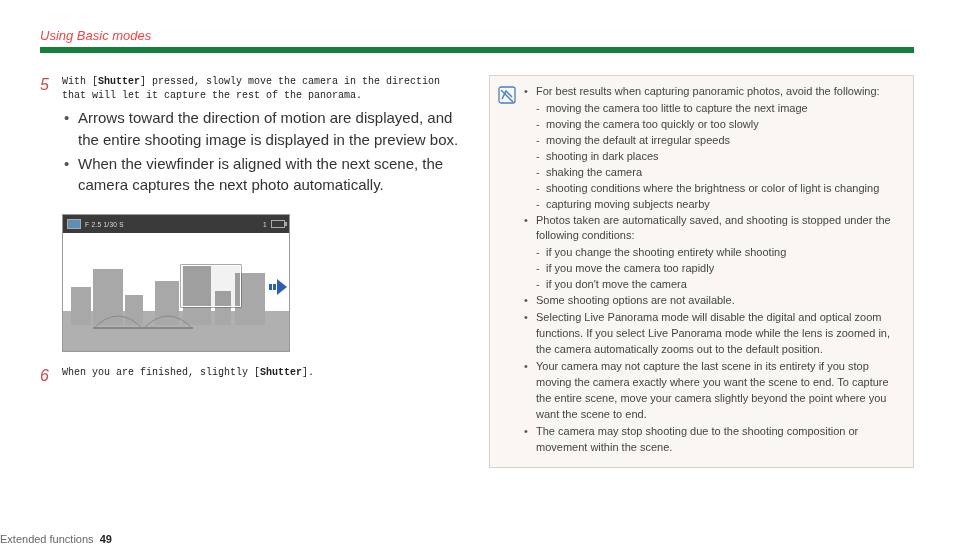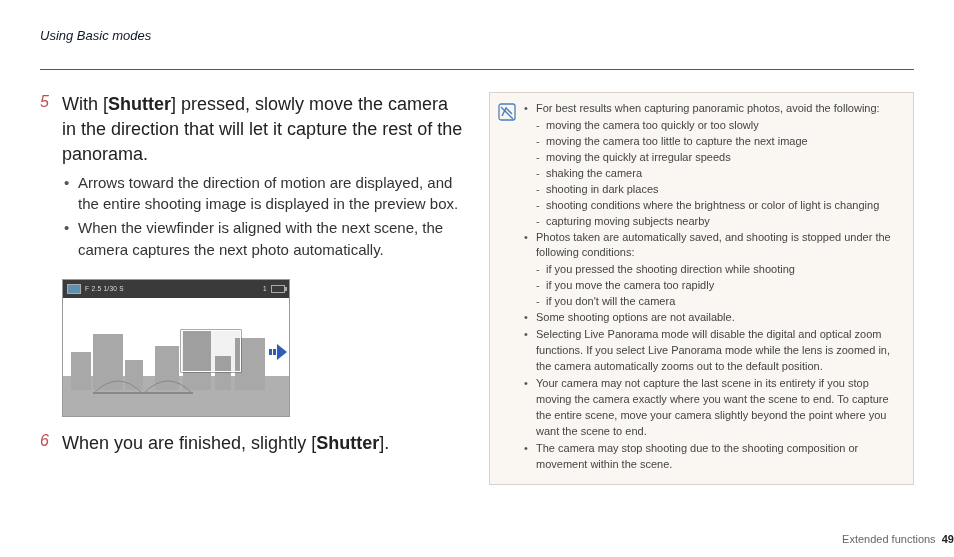--- a/index.html
+++ b/index.html
@@ -8,45 +8,45 @@
     font-size: 12px;
     color: #222;
     background: #fff;
     width: 954px;
     height: 557px;
     position: relative;
     padding: 28px 40px 0 40px;
   }
   .header {
     font-size: 13px;
-    color: #0f172a;
+    color: #ef4444;
     font-style: italic;
-    padding-bottom: 26px;
-    border-bottom: 1px solid #15803d;
+    padding-bottom: 4px;
+    border-bottom: 6px solid #15803d;
     margin-bottom: 22px;
   }
   .columns {
     display: flex;
     gap: 24px;
   }
   .col { flex: 1 1 50%; }
   .step {
     display: flex;
     margin-bottom: 8px;
   }
   .step-num {
     font-size: 16px;
     font-style: italic;
     color: #c05050;
     width: 22px;
     flex-shrink: 0;
     line-height: 1.3;
   }
   .step-body { flex: 1; }
-  .step-text { font-size: 18px; line-height: 1.4; margin-bottom: 4px; }
+  .step-text { font-size: 10px; line-height: 1.4; margin-bottom: 4px; font-family: Liberation Mono, monospace; }
   .sub-list { margin-left: 0; margin-bottom: 10px; }
   .sub-item {
     display: flex;
     font-size: 15px;
     line-height: 1.45;
     color: #333;
     margin-bottom: 2px;
   }
   .sub-item::before {
     content: "•";
@@ -154,21 +154,21 @@
   .note-body .b2item::before {
     content: "-";
     width: 10px;
     flex-shrink: 0;
     color: #555;
   }
   .footer {
     position: absolute;
     bottom: 12px;
     left: 0; right: 0;
-    text-align: right;
+    text-align: left;
     font-size: 11px;
     color: #666;
   }
   .footer .pg { font-weight: bold; color: #222; }
   strong { font-weight: 700; }
 </style>
 </head>
 <body>
 
 <div class="header">Using Basic modes</div>
@@ -246,51 +246,51 @@
             <rect x="1" y="1" width="16" height="16" rx="2" fill="none" stroke="#4a80c0" stroke-width="1.3"></rect>
             <path d="M4 13 L8 5 L14 11" stroke="#4a80c0" stroke-width="1.5" fill="none"></path>
             <line x1="3" y1="4" x2="15" y2="16" stroke="#4a80c0" stroke-width="1.3"></line>
           </svg>
       </div>
       <div class="note-body" id="note-body">
           <div class="b1item">
             <span>For best results when capturing panoramic photos, avoid the following:</span>
           </div>
           <div class="b2item">
+            <span>moving the camera too little to capture the next image</span>
+          </div>
+          <div class="b2item">
             <span>moving the camera too quickly or too slowly</span>
           </div>
           <div class="b2item">
-            <span>moving the camera too little to capture the next image</span>
-          </div>
-          <div class="b2item">
-            <span>moving the quickly at irregular speeds</span>
+            <span>moving the default at irregular speeds</span>
+          </div>
+          <div class="b2item">
+            <span>shooting in dark places</span>
           </div>
           <div class="b2item">
             <span>shaking the camera</span>
           </div>
           <div class="b2item">
-            <span>shooting in dark places</span>
-          </div>
-          <div class="b2item">
             <span>shooting conditions where the brightness or color of light is changing</span>
           </div>
           <div class="b2item">
             <span>capturing moving subjects nearby</span>
           </div>
           <div class="b1item">
             <span>Photos taken are automatically saved, and shooting is stopped under the following conditions:</span>
           </div>
           <div class="b2item">
-            <span>if you pressed the shooting direction while shooting</span>
+            <span>if you change the shooting entirety while shooting</span>
           </div>
           <div class="b2item">
             <span>if you move the camera too rapidly</span>
           </div>
           <div class="b2item">
-            <span>if you don't will the camera</span>
+            <span>if you don't move the camera</span>
           </div>
           <div class="b1item">
             <span>Some shooting options are not available.</span>
           </div>
           <div class="b1item">
             <span>Selecting Live Panorama mode will disable the digital and optical zoom functions. If you select Live Panorama mode while the lens is zoomed in, the camera automatically zooms out to the default position.</span>
           </div>
           <div class="b1item">
             <span>Your camera may not capture the last scene in its entirety if you stop moving the camera exactly where you want the scene to end. To capture the entire scene, move your camera slightly beyond the point where you want the scene to end.</span>
           </div>

